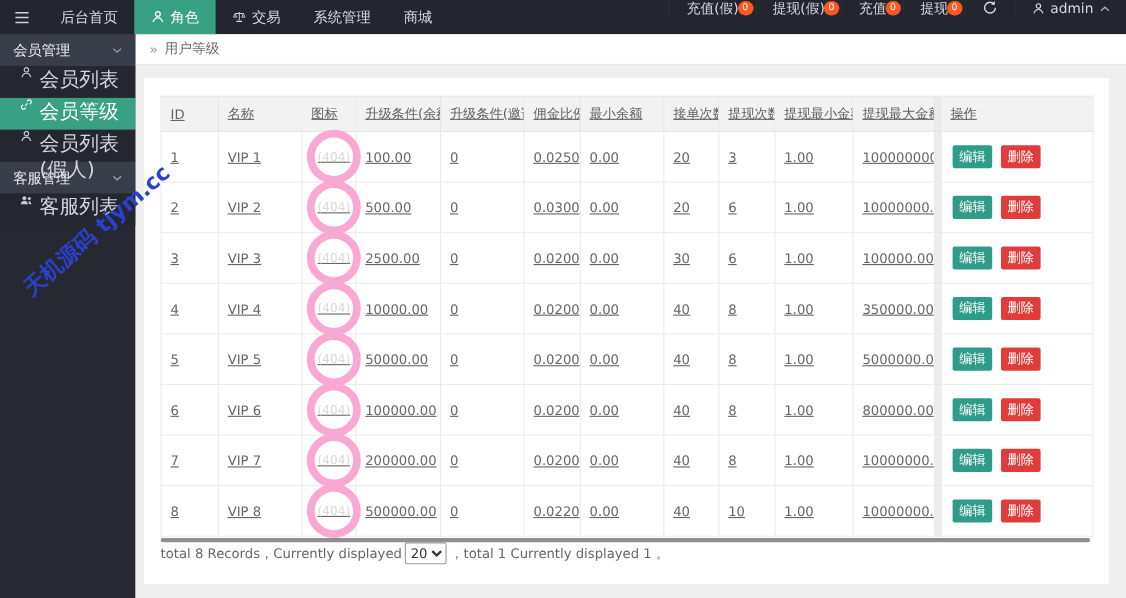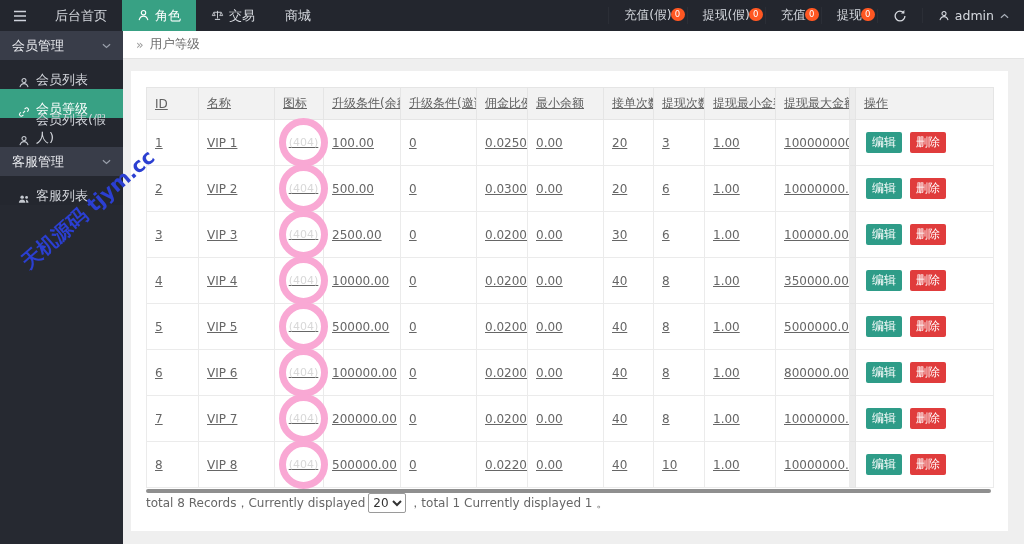--- a/index.html
+++ b/index.html
@@ -19,38 +19,38 @@
   .logo{width:123px;background:#393d49;display:flex;align-items:center;justify-content:center;
     font-weight:bold;font-size:14px;color:#fff;cursor:pointer;flex:none;}
   .logo sup{font-size:8px;margin-left:2px;color:#cfd3dc;font-weight:normal;position:relative;top:-4px;}
   .hamburger{width:40px;display:flex;align-items:center;justify-content:center;color:#cfd3dc;cursor:pointer;flex:none;}
   .hamburger svg{width:14px;height:12px;}
   .topnav{display:flex;align-items:stretch;}
   .nav-item{display:flex;align-items:center;padding:8px 15px;font-size:13px;cursor:pointer;color:#d7dae0;}
   .nav-item .icon{display:inline-flex;margin-right:5px;}
   .nav-item .icon svg{width:13px;height:13px;}
   .nav-item.active{background:var(--accent);color:#fff;}
-  .topright{margin-left:auto;display:flex;align-items:center;}
+  .topright{margin-left:auto;display:flex;align-items:flex-start;}
   .tr-item{position:relative;display:flex;align-items:center;padding:0 15px;font-size:12.5px;
     color:#d7dae0;cursor:pointer;border-left:1px solid rgba(255,255,255,0.04);}
   .badge{position:absolute;top:1px;right:2px;background:var(--badge);color:#fff;font-size:8.5px;
     line-height:1;padding:2px 4px;border-radius:8px;min-width:6px;text-align:center;}
   .tr-icon svg{width:14px;height:14px;}
   .user .uicon{display:inline-flex;margin-right:5px;}
   .user .uicon svg{width:12px;height:12px;}
   .user .chev{display:inline-flex;margin-left:6px;color:#aab0ba;}
   .user .chev svg{width:9px;height:6px;}
   
   .sidebar{position:absolute;top:31px;left:0;width:123px;bottom:0;background:#262931;z-index:10;}
   .side-group{height:29px;display:flex;align-items:center;justify-content:space-between;
     padding:0 12px;background:#393d49;color:#ebedf1;font-size:13px;cursor:pointer;}
   .side-group .chev{display:inline-flex;color:#9aa0ab;}
   .side-group .chev svg{width:9px;height:6px;}
-  .side-item{height:29px;display:flex;align-items:flex-end;padding:0 10px 0 18px;
-    color:#d4d7dd;font-size:13px;cursor:pointer;background:#24272f;}
+  .side-item{height:29px;display:flex;align-items:flex-start;padding:0 10px 0 18px;
+    color:#d4d7dd;font-size:18px;cursor:pointer;background:#24272f;}
   .side-item .icon{display:inline-flex;margin-right:6px;color:#c6cad1;}
   .side-item .icon svg{width:12px;height:12px;}
   .side-item.active{background:var(--accent);color:#fff;}
   .side-item.active .icon{color:#fff;}
   .watermark{position:absolute;left:2px;top:196px;width:172px;text-align:center;
     font-size:20px;font-weight:bold;color:var(--wm);transform:rotate(-41deg);
     z-index:50;pointer-events:none;white-space:nowrap;}
   
   .breadcrumb{position:absolute;left:123px;top:31px;right:0;height:28px;background:#fff;
     border-bottom:1px solid #e4e4e4;display:flex;align-items:center;padding-left:13px;
@@ -104,20 +104,23 @@
         <span class="icon">
           <svg viewBox="0 0 16 16">
             <path d="M8 2.3v9.4M3.4 4h9.2" stroke="currentColor" stroke-width="1.1" fill="none"></path>
             <path d="M3.4 4.2L1.6 8.1h3.6zM12.6 4.2l-1.8 3.9h3.6z" fill="none" stroke="currentColor" stroke-width="1"></path>
             <path d="M4.8 12.8h6.4" stroke="currentColor" stroke-width="1.2"></path>
           </svg>
         </span>
         <span class="lbl">交易</span>
       </div>
       <div class="nav-item">
+        <span class="lbl">系统管理</span>
+      </div>
+      <div class="nav-item">
         <span class="lbl">商城</span>
       </div>
     </nav>
   <div class="topright" id="topRight">
       <div class="tr-item">
         <span class="lbl">充值(假)</span>
         <span class="badge">0</span>
       </div>
       <div class="tr-item">
         <span class="lbl">提现(假)</span>

